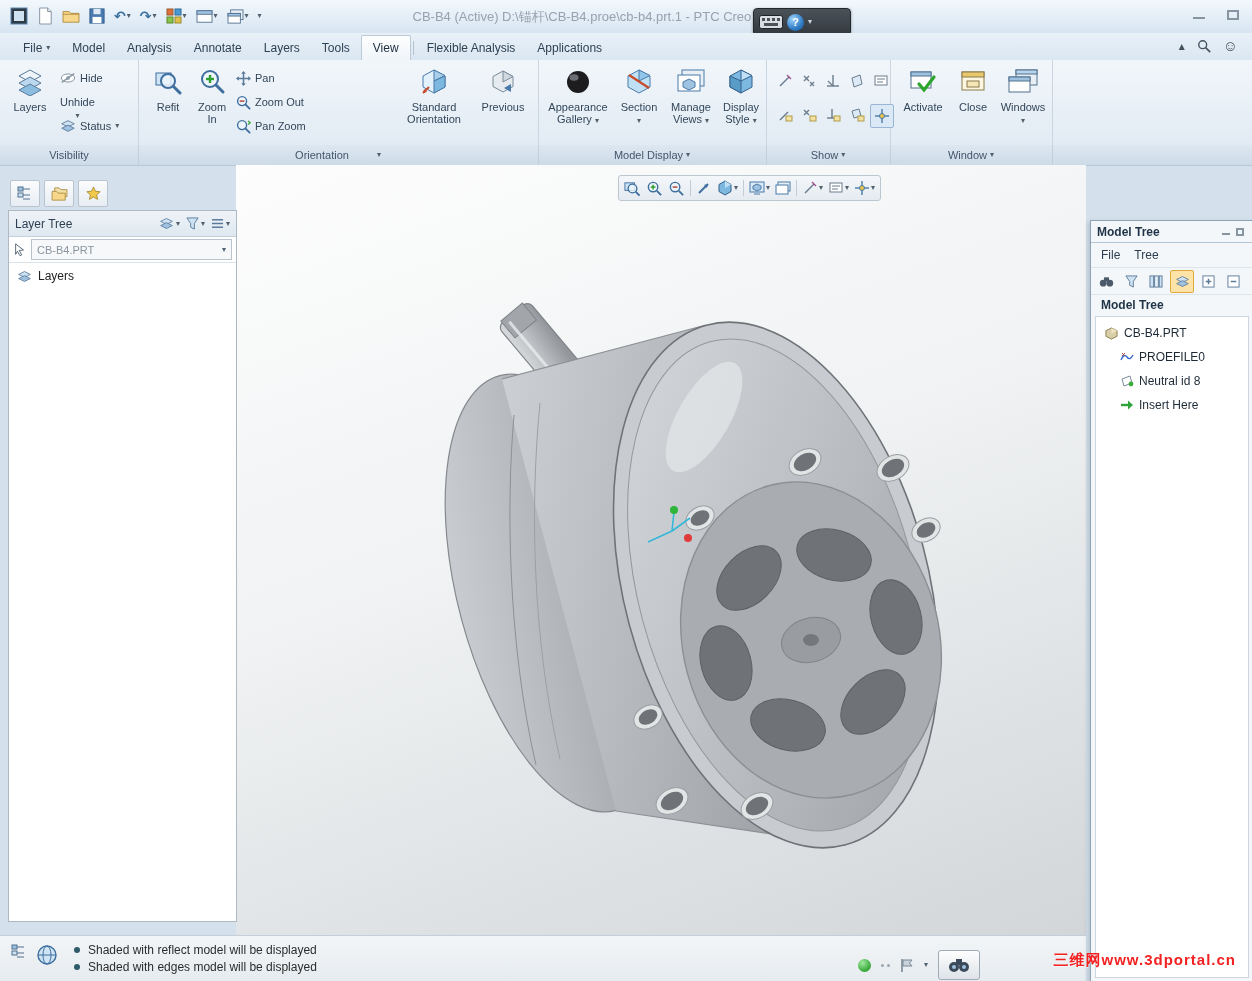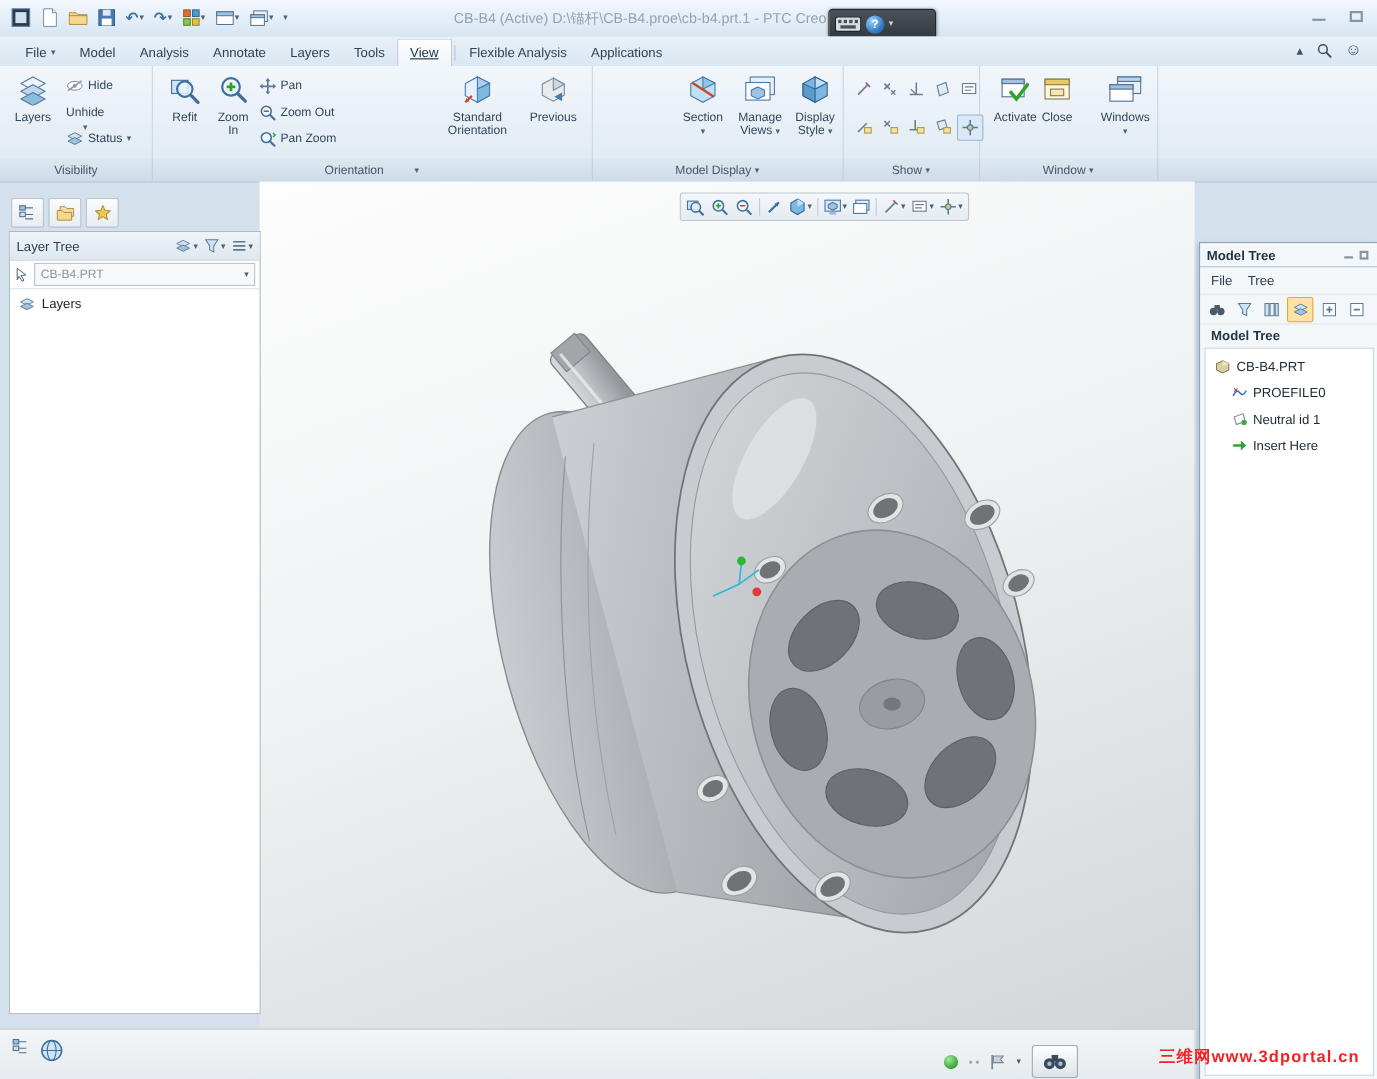--- a/index.html
+++ b/index.html
@@ -25,21 +25,21 @@
     border:1px solid #23282d;border-radius:4px;display:flex;align-items:center;gap:4px;padding:0 5px;box-shadow:0 1px 3px rgba(0,0,0,.4);}
   #ime .helpball{width:17px;height:17px;border-radius:50%;background:radial-gradient(circle at 35% 30%,#9fd4ff,#2f7cc4 60%,#155a9a);
     color:#fff;font-size:11px;font-weight:bold;text-align:center;line-height:17px;}
 
   
   #tabrow{position:absolute;left:0;top:33px;width:1252px;height:27px;
     background:linear-gradient(#e9f1f8,#dae6f1);border-bottom:1px solid #c2cfdb;}
   #tabs{position:absolute;left:12px;top:2px;display:flex;align-items:flex-end;height:25px;}
   .tab{padding:0 11px;line-height:24px;font-size:12px;color:#2e4254;white-space:nowrap;display:flex;align-items:center;gap:4px;}
   .tab.active{background:linear-gradient(#fdfefe,#f0f5fa);border:1px solid #bccanna;border:1px solid #bcc9d6;border-bottom:none;
-    border-radius:2px 2px 0 0;color:#1c2e40;text-decoration:underline;}
+    border-radius:2px 2px 0 0;color:#1c2e40;}
   .tabsep{width:1px;height:14px;background:#b6c3cf;margin:0 2px 5px 2px;}
   #tabrow-right{position:absolute;right:14px;top:5px;display:flex;align-items:center;gap:12px;}
   #tabrow-right .glyph2{font-size:12px;color:#43525f;line-height:1;}
 
   
   #ribbon{position:absolute;left:0;top:60px;width:1252px;height:85px;
     background:linear-gradient(#f1f6fa,#e2ebf4);}
   .rgroup{position:absolute;top:0;height:85px;border-right:1px solid #c9d5e0;}
   .bigbtn{position:absolute;top:3px;height:79px;display:flex;flex-direction:column;align-items:center;
     font-size:11px;color:#33475a;text-align:center;line-height:12px;border-radius:2px;}
@@ -340,20 +340,29 @@
               <path d="M14 3 24 8.5v10L14 24 4 18.5v-10z" fill="#e6ebef" stroke="#7a8a99"></path>
               <path d="M14 3v11l10-5.5z" fill="#cfd8df" stroke="#7a8a99"></path>
               <path d="M22 24l-7-4 7-4z" fill="#4a7aa8"></path>
             </svg>
         </span>
         <span class="blbl">Previous</span>
       </div>
     </div>
 
     <div class="rgroup" style="left:538px;width:228px;">
+      <div class="bigbtn" style="left:8px;width:64px;">
+        <span class="bicon">
+          <svg width="28" height="28" viewBox="0 0 28 28">
+              <circle cx="14" cy="14" r="11" fill="#1d1d20"></circle>
+              <ellipse cx="10" cy="9.5" rx="4.5" ry="3.2" fill="#6c6c74"></ellipse>
+            </svg>
+        </span>
+        <span class="blbl"><span>Appearance Gallery</span> <span class="dd">▾</span></span>
+      </div>
       <div class="bigbtn" style="left:78px;width:46px;">
         <span class="bicon">
           <svg width="28" height="28" viewBox="0 0 28 28">
               <path d="M14 2 25 8v11l-11 6L3 19V8z" fill="#bfe0f5" stroke="#4a7aa8"></path>
               <path d="M14 2v11l11-5.5z" fill="#8fc6ea" stroke="#4a7aa8"></path>
               <path d="M4 7 24 20" stroke="#c84a2a" stroke-width="2.2"></path>
             </svg>
         </span>
         <span class="blbl"><span>Section</span><br><span class="dd">▾</span></span>
       </div>
@@ -449,21 +458,21 @@
       <div class="bigbtn" style="left:8px;width:50px;">
         <span class="bicon">
           <svg width="28" height="28" viewBox="0 0 28 28">
               <rect x="2" y="4" width="20" height="16" fill="#fdfdfd" stroke="#51708e"></rect>
               <rect x="2" y="4" width="20" height="4" fill="#9fc2e0" stroke="#51708e"></rect>
               <path d="M10 16l5 6 10-13" fill="none" stroke="#2ca52c" stroke-width="3.2" stroke-linecap="round"></path>
             </svg>
         </span>
         <span class="blbl">Activate</span>
       </div>
-      <div class="bigbtn" style="left:50px;width:42px;">
+      <div class="bigbtn" style="left:62px;width:42px;">
         <span class="bicon">
           <svg width="28" height="26" viewBox="0 0 28 26">
               <rect x="3" y="3" width="22" height="18" fill="#fdf6e0" stroke="#8a7a4a"></rect>
               <rect x="3" y="3" width="22" height="5" fill="#e8c86a" stroke="#8a7a4a"></rect>
               <rect x="8" y="12" width="12" height="6" fill="#f5e6b8" stroke="#8a7a4a"></rect>
             </svg>
         </span>
         <span class="blbl">Close</span>
       </div>
       <div class="bigbtn" style="left:108px;width:50px;">
@@ -804,21 +813,21 @@
             <path d="M1 9 Q4 2 7 6 T13 4" fill="none" stroke="#3a6ad0" stroke-width="1.4"></path>
             <path d="M2 2l3 3m0-3L2 5" stroke="#b04a4a" stroke-width="1"></path>
           </svg>
         <span>PROEFILE0</span>
       </div>
       <div class="titem indent">
         <svg width="14" height="12" viewBox="0 0 14 12">
             <polygon points="2,4 10,1 12,8 4,11" fill="none" stroke="#7a8a9a"></polygon>
             <circle cx="11" cy="9" r="2.4" fill="#3cab3c"></circle>
           </svg>
-        <span>Neutral id 1</span>
+        <span>Neutral id 8</span>
       </div>
       <div class="titem indent">
         <svg width="14" height="12" viewBox="0 0 14 12">
             <path d="M1 6h8" stroke="#2fa33a" stroke-width="2.4"></path>
             <path d="M8 1.5 13 6l-5 4.5z" fill="#2fa33a"></path>
           </svg>
         <span>Insert Here</span>
       </div>
     </div>
   </div>
@@ -831,20 +840,30 @@
           <line x1="6" y1="3" x2="13" y2="3" stroke="#51708e"></line>
           <line x1="6" y1="9" x2="13" y2="9" stroke="#51708e"></line>
           <line x1="6" y1="13" x2="13" y2="13" stroke="#51708e"></line>
         </svg>
       <svg width="22" height="22" viewBox="0 0 22 22">
           <circle cx="11" cy="11" r="9" fill="#cfe4f4" stroke="#3f6f9f" stroke-width="1.4"></circle>
           <ellipse cx="11" cy="11" rx="4" ry="9" fill="none" stroke="#3f6f9f"></ellipse>
           <line x1="2" y1="11" x2="20" y2="11" stroke="#3f6f9f"></line>
         </svg>
     </div>
+    <div id="status-msgs">
+      <div class="msgline">
+        <span class="bullet"></span>
+        <span>Shaded with reflect model will be displayed</span>
+      </div>
+      <div class="msgline">
+        <span class="bullet"></span>
+        <span>Shaded with edges model will be displayed</span>
+      </div>
+    </div>
     <div id="status-right">
       <span class="greendot"></span>
       <span style="display:flex;gap:3px;">
         <span class="gripdot"></span>
           <span class="gripdot"></span>
       </span>
       <svg width="14" height="15" viewBox="0 0 14 15">
           <line x1="2" y1="1" x2="2" y2="14" stroke="#7a8896" stroke-width="1.6"></line>
           <path d="M3 2h9l-2.5 3L12 8H3z" fill="#c9d2da" stroke="#7a8896"></path>
         </svg>

